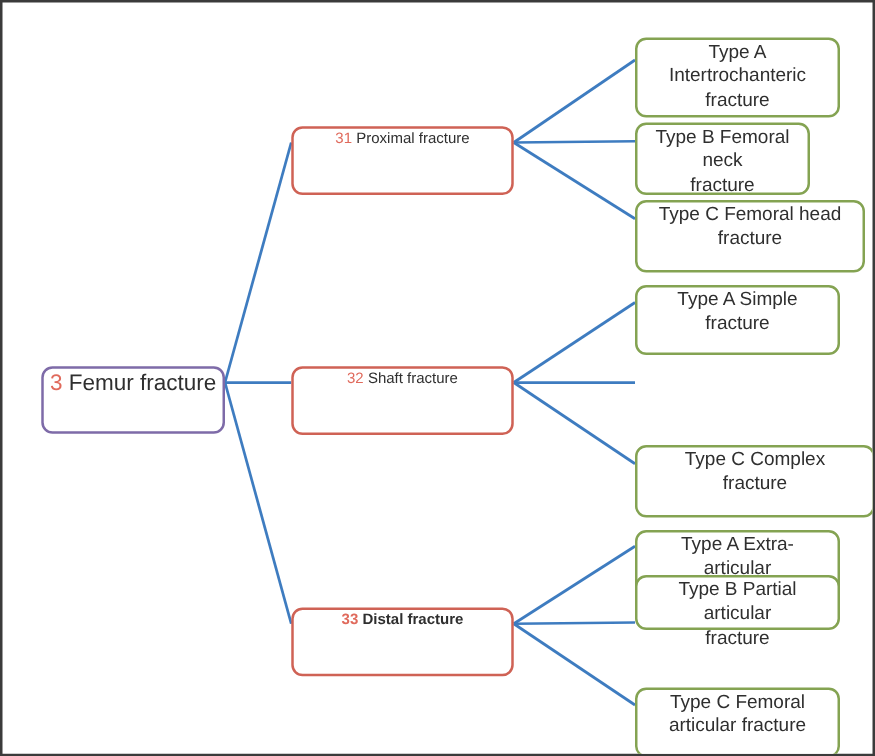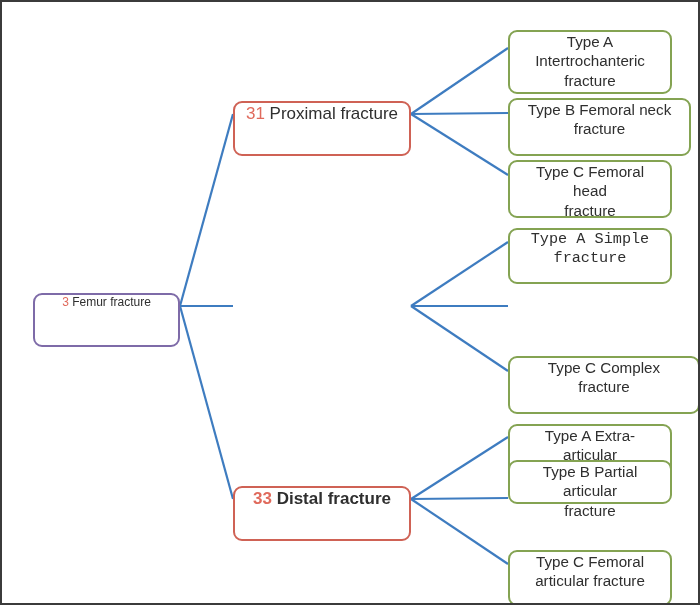--- a/index.html
+++ b/index.html
@@ -34,25 +34,25 @@
     align-items: flex-start;
     justify-content: center;
     text-align: center;
     color: #2f2f2f;
     line-height: 1.28;
     z-index: 2;
     margin-top: 14px;
   }
   .node-root {
     border: 2.5px solid #7e6ba8;
-    font-size: 12px;
+    font-size: 18px;
   }
   .node-group {
     border: 2.5px solid #cf6255;
-    font-size: 17px;
+    font-size: 12px;
   }
   .node-leaf {
     border: 2.5px solid #84a352;
     font-size: 15.2px;
     padding: 0 8px;
   }
   .num {
     color: #e06a5c;
   }
   .label-txt {
@@ -88,41 +88,46 @@
       <span class="num">3</span><span> Femur fracture</span>
     </span>
   </div>
 
   <div class="node node-group" style="left:231px; top:85px; width:178px; height:55px;">
     <span>
       <span class="num">31</span><span> Proximal fracture</span>
     </span>
   </div>
 
+  <div class="node node-group" style="left:231px; top:277px; width:178px; height:55px;">
+    <span>
+      <span class="num">32</span><span> Shaft fracture</span>
+    </span>
+  </div>
 
   <div class="node node-group" style="left:231px; top:470px; width:178px; height:55px;font-weight:bold;">
     <span>
       <span class="num">33</span><span> Distal fracture</span>
     </span>
   </div>
 
   <div class="node node-leaf" style="left:506px; top:14px; width:164px; height:64px;">
     <span class="label-txt">Type A  Intertrochanteric
 fracture</span>
   </div>
-  <div class="node node-leaf" style="left:506px; top:82px; width:183px; height:58px;">
+  <div class="node node-leaf" style="left:506px; top:82px; width:140px; height:58px;">
     <span class="label-txt">Type B Femoral neck
 fracture</span>
   </div>
-  <div class="node node-leaf" style="left:506px; top:144px; width:164px; height:58px;">
+  <div class="node node-leaf" style="left:506px; top:144px; width:184px; height:58px;">
     <span class="label-txt">Type C  Femoral head
 fracture</span>
   </div>
 
-  <div class="node node-leaf" style="left:506px; top:212px; width:164px; height:56px;font-family:Liberation Mono, monospace;">
+  <div class="node node-leaf" style="left:506px; top:212px; width:164px; height:56px;">
     <span class="label-txt">Type A  Simple fracture</span>
   </div>
   <div class="node node-leaf" style="left:506px; top:340px; width:192px; height:58px;">
     <span class="label-txt">Type C  Complex
 fracture</span>
   </div>
 
   <div class="node node-leaf" style="left:506px; top:408px; width:164px; height:72px;">
     <span class="label-txt">Type A  Extra-articular
 fracture</span>

